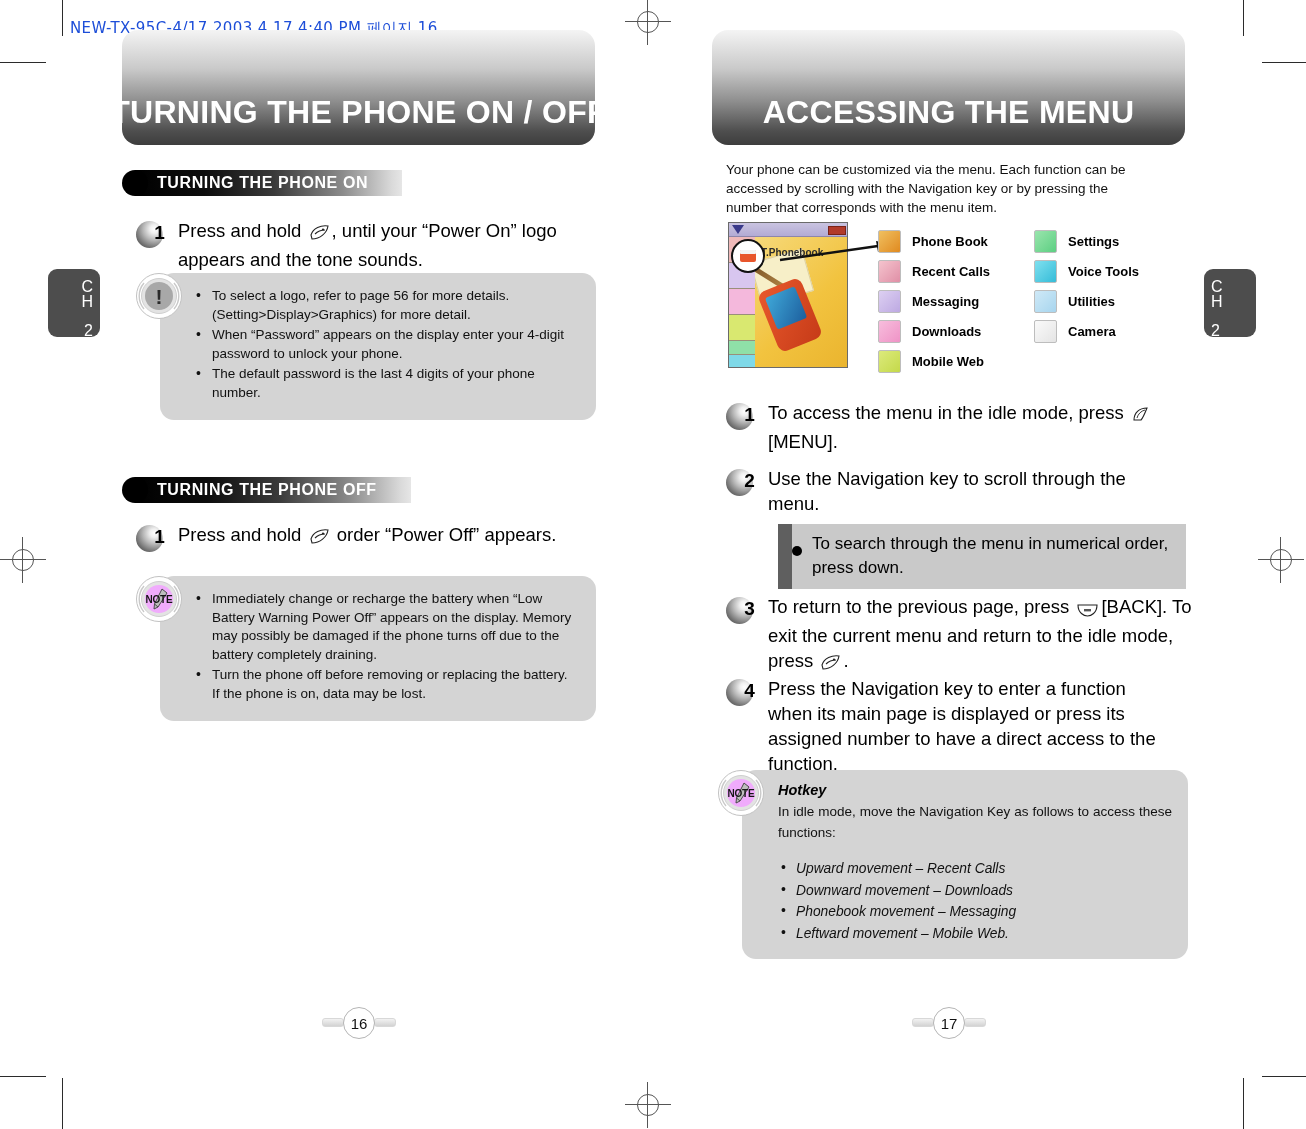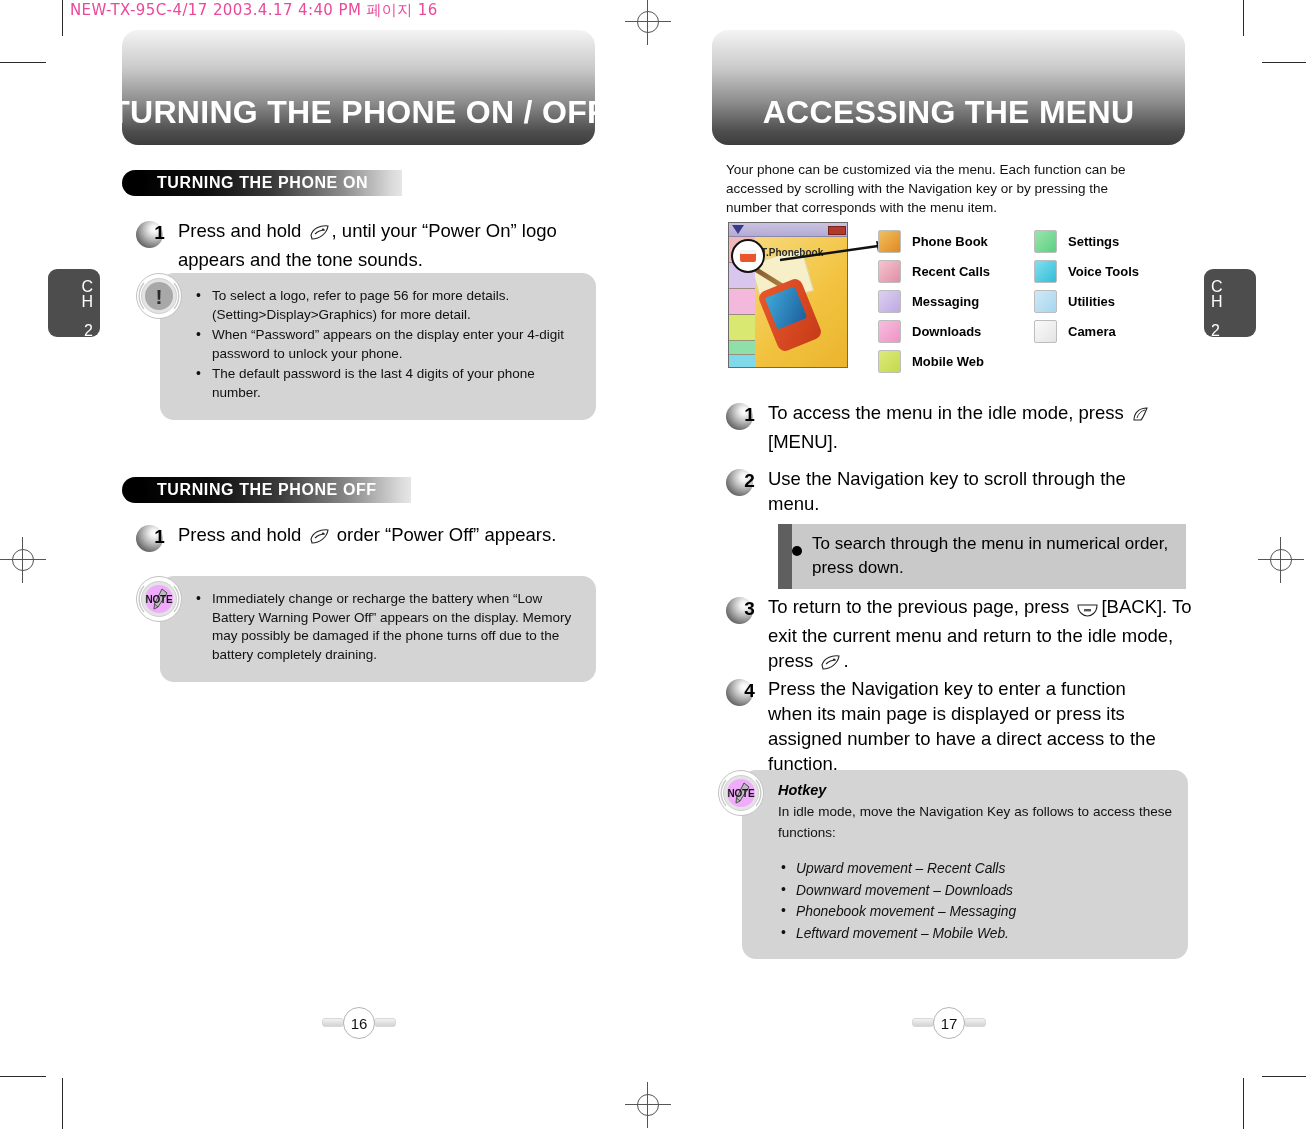--- a/index.html
+++ b/index.html
@@ -21,22 +21,22 @@
   .reg-mark .ring {
     position: absolute; left: 12px; top: 12px;
     width: 22px; height: 22px; border: 1px solid #555; border-radius: 50%;
     background: transparent;
   }
   .reg-mark .h { position: absolute; left: 0; top: 22px; width: 46px; height: 1px; background: #555; }
   .reg-mark .v { position: absolute; left: 22px; top: 0; width: 1px; height: 46px; background: #555; }
 
   
   .doc-header {
-    position: absolute; left: 70px; top: 1px;
-    font-size: 15px; letter-spacing: .4px; color: #ec4899;
+    position: absolute; left: 70px; top: 19px;
+    font-size: 15px; letter-spacing: .4px; color: #1d4ed8;
     font-family: "DejaVu Sans", sans-serif;
     white-space: nowrap;
   }
 
   
   .sheet { position: absolute; top: 0; width: 590px; height: 1129px; }
   .sheet-left  { left: 60px; }
   .sheet-right { left: 650px; }
 
   
@@ -354,20 +354,21 @@
           <svg width="28" height="28" viewBox="0 0 28 28" style="position:absolute;left:0;top:0;">
             <path d="M17 4 L22 8 L13 22 L9 24 L9.5 19 Z" fill="#bdbdbd" stroke="#4a4a4a" stroke-width="1"></path>
             <path d="M9.5 19 L13 22" stroke="#4a4a4a" stroke-width="1"></path>
           </svg>
           <span class="note-word" style="position:relative;z-index:2;">NOTE</span>
         </div>
       </div>
       <div class="callout-body note" style="width:438px;">
         <ul>
           <li>Immediately change or recharge the battery when “Low Battery Warning Power Off” appears on the display. Memory may possibly be damaged if the phone turns off due to the battery completely draining.</li>
+          <li>Turn the phone off before removing or replacing the battery. If the phone is on, data may be lost.</li>
         </ul>
       </div>
     </div>
   </div>
 
   <div class="chtab left-tab" style="left:48px;top:269px;">
     <span class="c1">C</span>
     <span class="c2">H</span>
     <span class="c3">2</span>
   </div>

